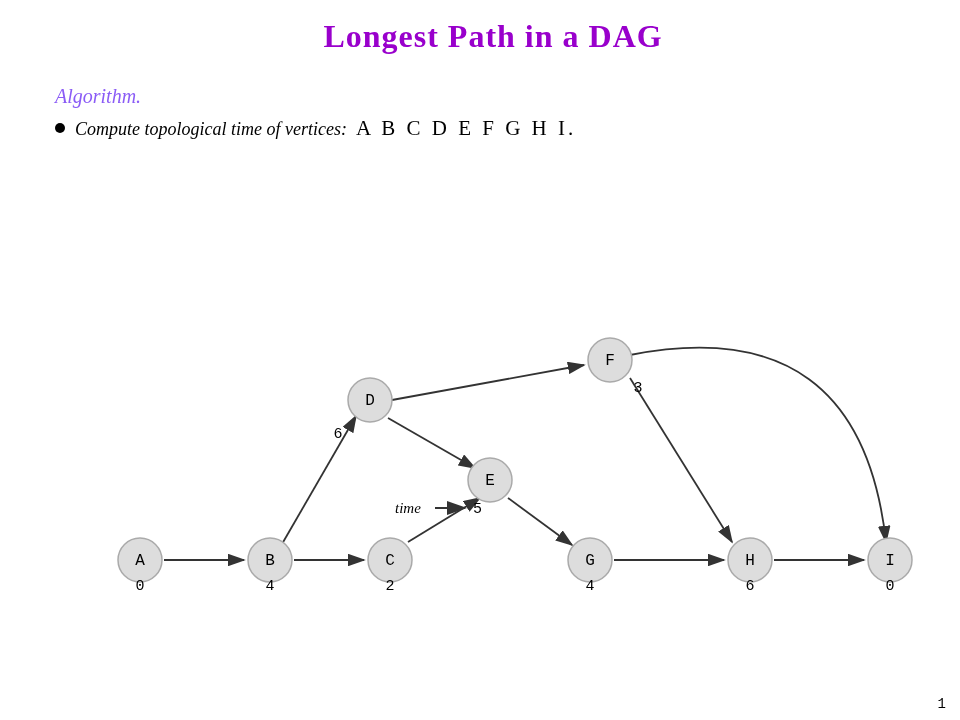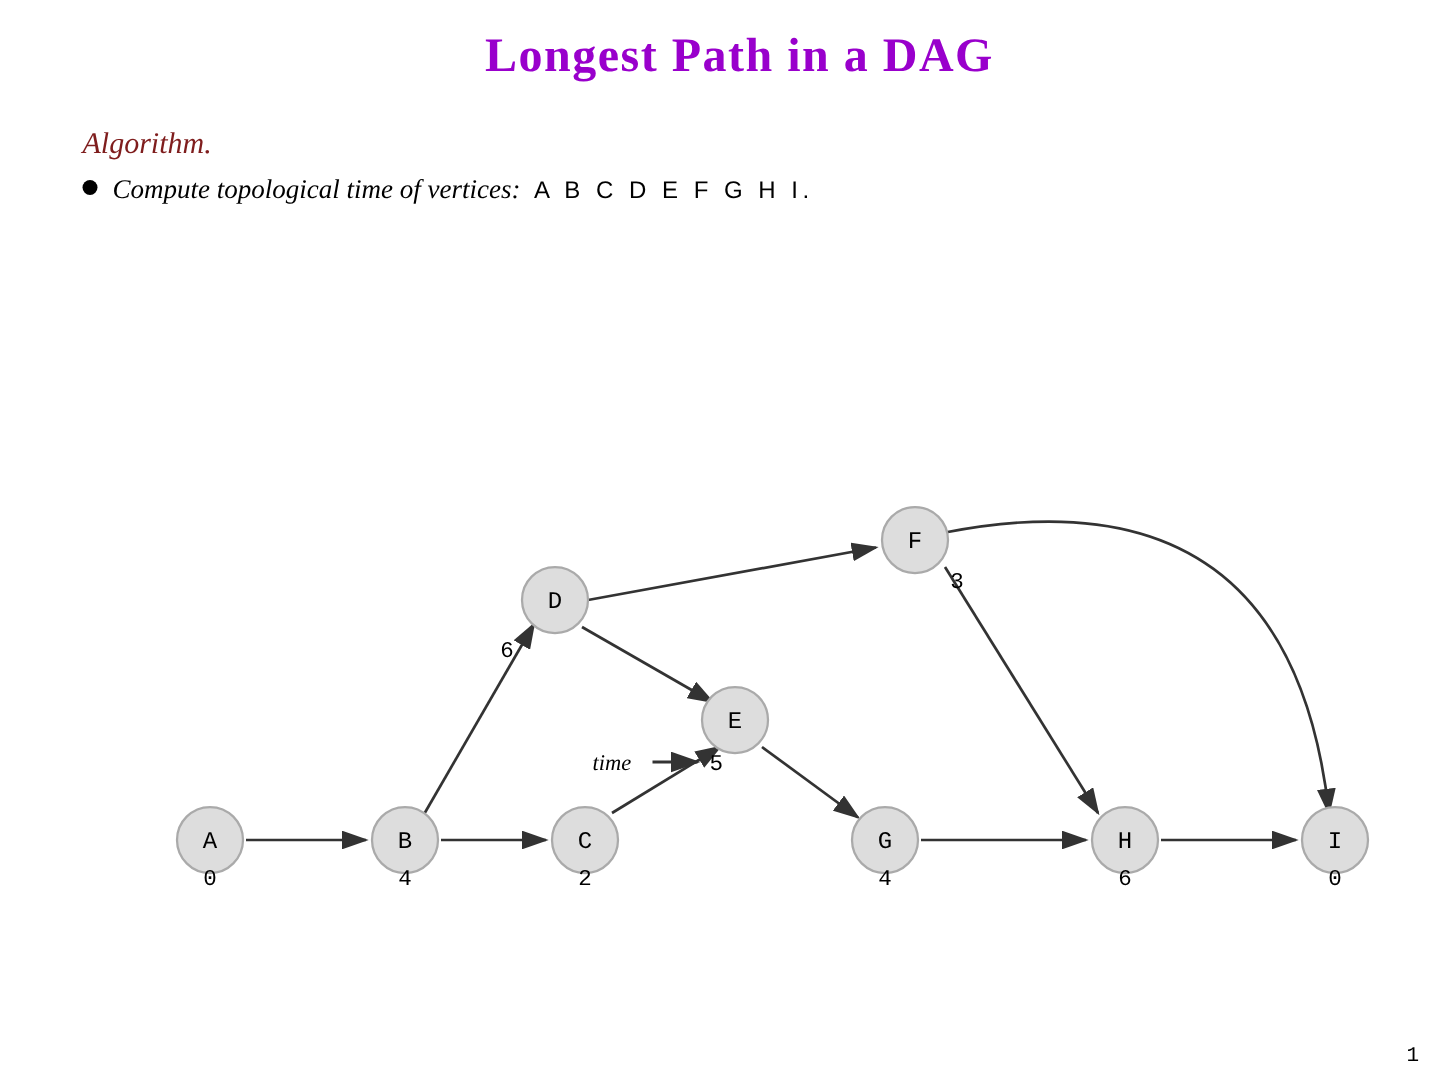--- a/index.html
+++ b/index.html
@@ -25,21 +25,21 @@
 
     .algorithm-section {
       position: absolute;
       top: 85px;
       left: 55px;
     }
 
     .algorithm-heading {
       font-size: 20px;
       font-style: italic;
-      color: #7f1d1d;
+      color: #8b5cf6;
       font-family: Georgia, serif;
       margin-bottom: 8px;
     }
 
     .bullet-item {
       display: flex;
       align-items: baseline;
       font-size: 18px;
       font-family: Georgia, serif;
     }
@@ -55,23 +55,23 @@
       position: relative;
       top: -2px;
     }
 
     .bullet-text {
       font-style: italic;
       color: #000;
     }
 
     .mono-seq {
-      font-family: Liberation Sans, sans-serif;
+      font-family: Liberation Serif, serif;
       font-style: normal;
-      font-size: 16px;
+      font-size: 21px;
       letter-spacing: 3px;
     }
 
     
     .graph-container {
       position: absolute;
       top: 190px;
       left: 60px;
       width: 860px;
       height: 470px;

